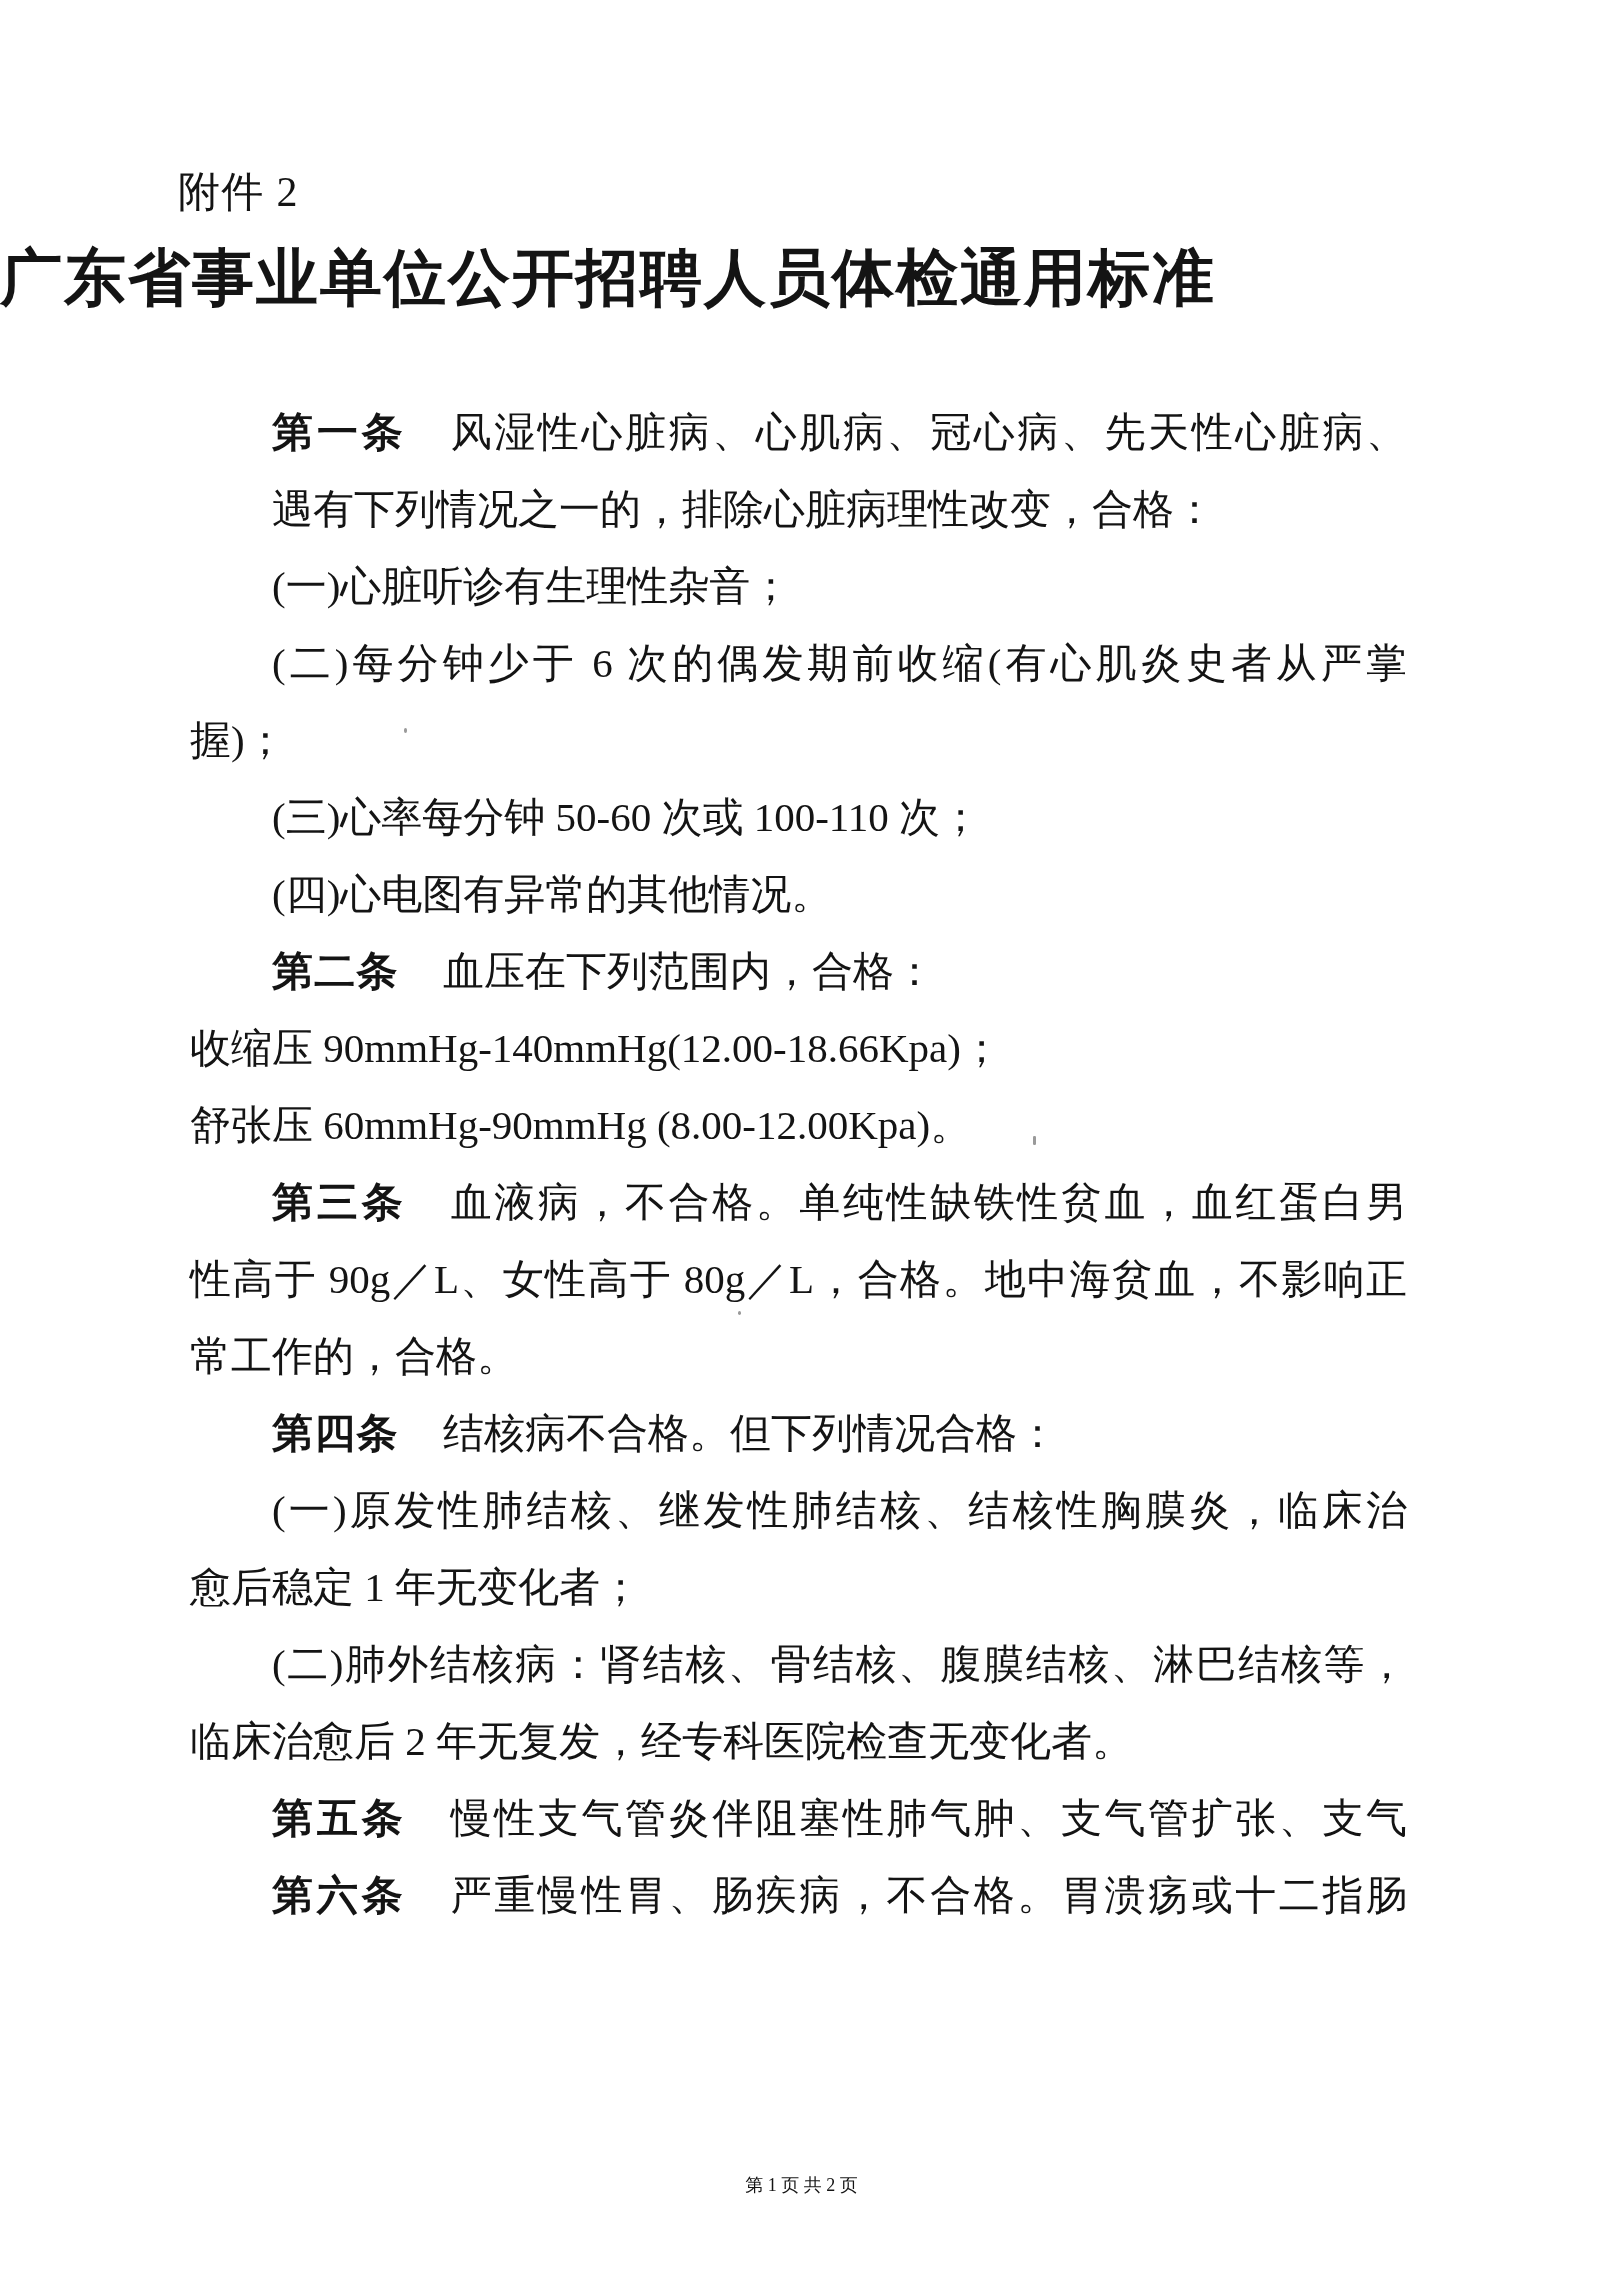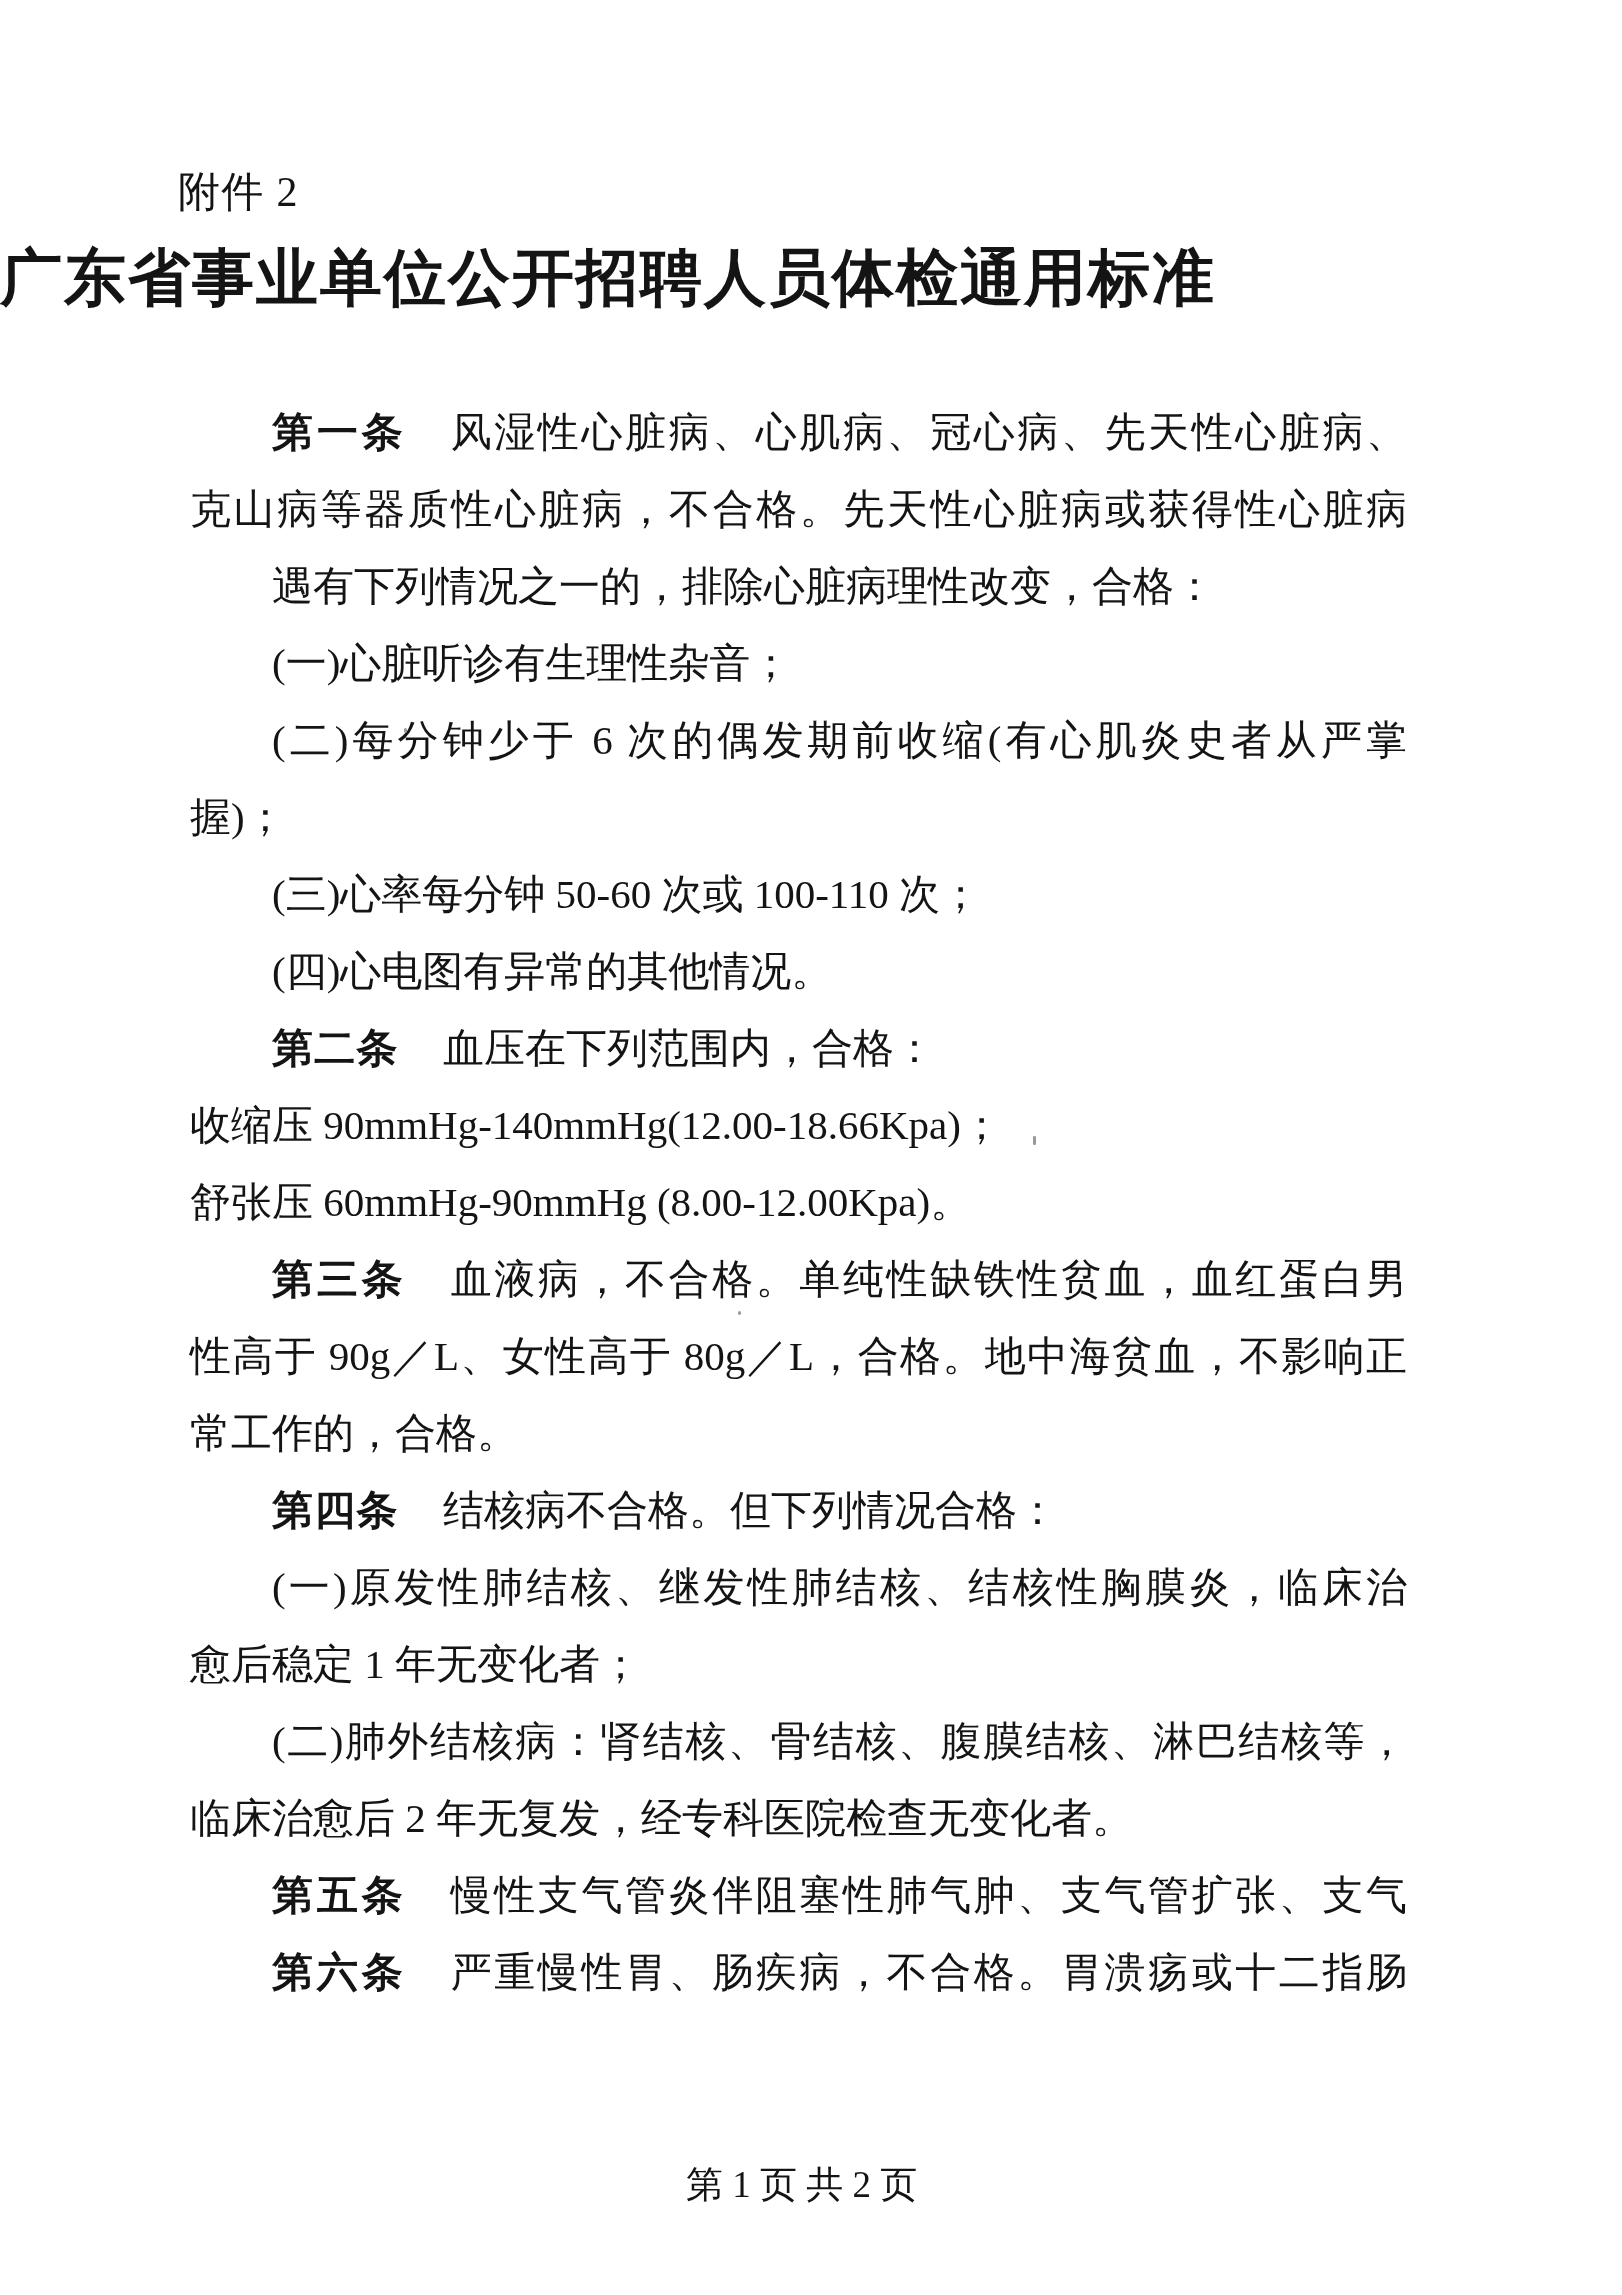--- a/index.html
+++ b/index.html
@@ -64,21 +64,21 @@
     font-weight: 900;
     margin-right: 44px;
     letter-spacing: 1.3px;
   }
   .footer {
     position: absolute;
     left: 0;
     top: 2170px;
     width: 1603px;
     text-align: center;
-    font-size: 37px;
+    font-size: 18px;
     line-height: 30px;
     white-space: pre;
   }
   
   .speck {
     position: absolute;
     background: #9a9a9a;
     border-radius: 50%;
   }
   .speck.s1 { left: 404px;  top: 728px; width: 3.3px; height: 4.6px; }
@@ -88,21 +88,20 @@
 </head>
 <body>
 
 <div class="page">
   <div class="attachment">附件 2</div>
 
   <h1 class="title">广东省事业单位公开招聘人员体检通用标准</h1>
 
   <div class="body-text">
       <div class="line indent fill"><span class="art">第一条</span><span>风湿性心脏病、心肌病、冠心病、先天性心脏病、</span></div>
-      <div class="line fill"><span>克山病等器质性心脏病，不合格。先天性心脏病或获得性心脏病</span></div>
       <div class="line indent"><span>遇有下列情况之一的，排除心脏病理性改变，合格：</span></div>
       <div class="line indent"><span>(一)心脏听诊有生理性杂音；</span></div>
       <div class="line indent fill"><span>(二)每分钟少于 6 次的偶发期前收缩(有心肌炎史者从严掌</span></div>
       <div class="line"><span>握)；</span></div>
       <div class="line indent"><span>(三)心率每分钟 50-60 次或 100-110 次；</span></div>
       <div class="line indent"><span>(四)心电图有异常的其他情况。</span></div>
       <div class="line indent"><span class="art">第二条</span><span>血压在下列范围内，合格：</span></div>
       <div class="line"><span>收缩压 90mmHg-140mmHg(12.00-18.66Kpa)；</span></div>
       <div class="line"><span>舒张压 60mmHg-90mmHg (8.00-12.00Kpa)。</span></div>
       <div class="line indent fill"><span class="art">第三条</span><span>血液病，不合格。单纯性缺铁性贫血，血红蛋白男</span></div>

